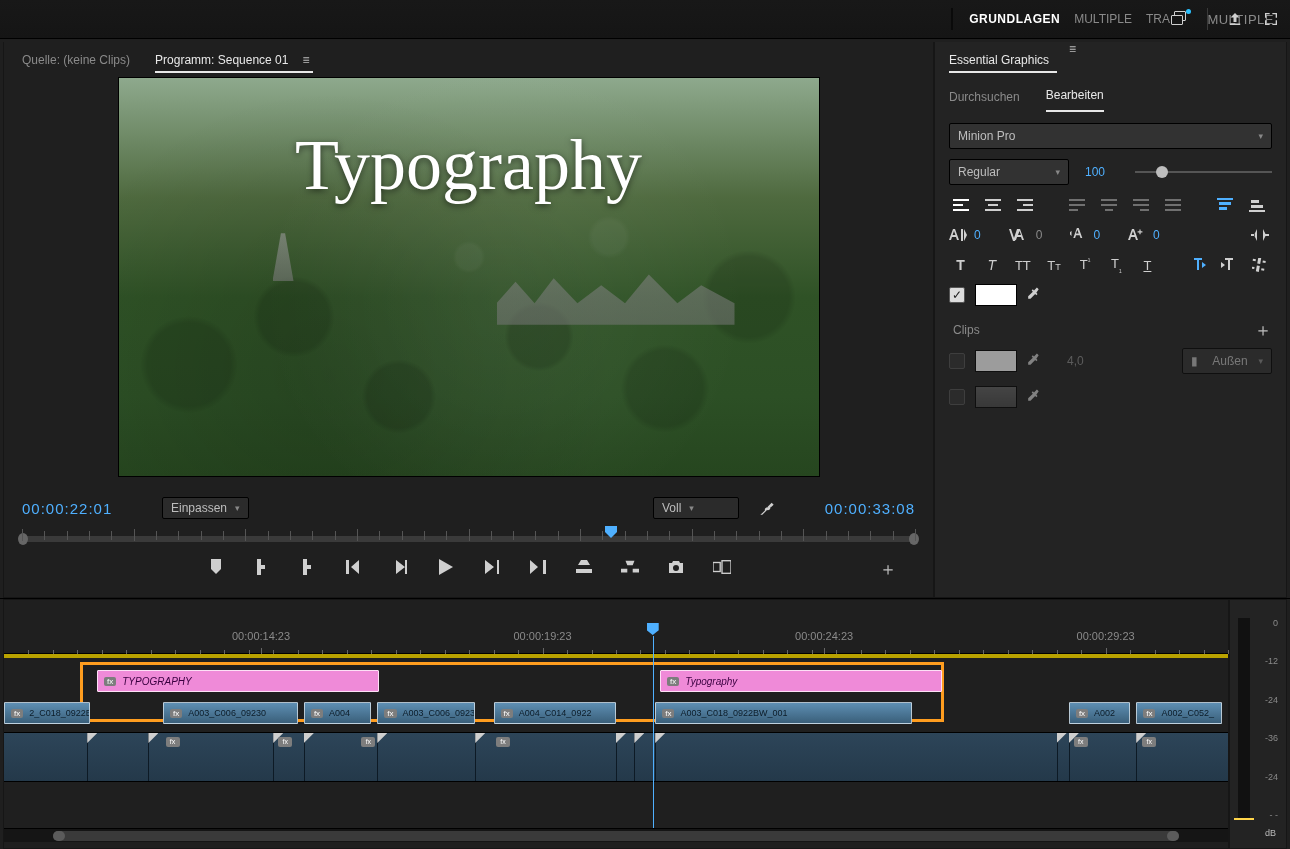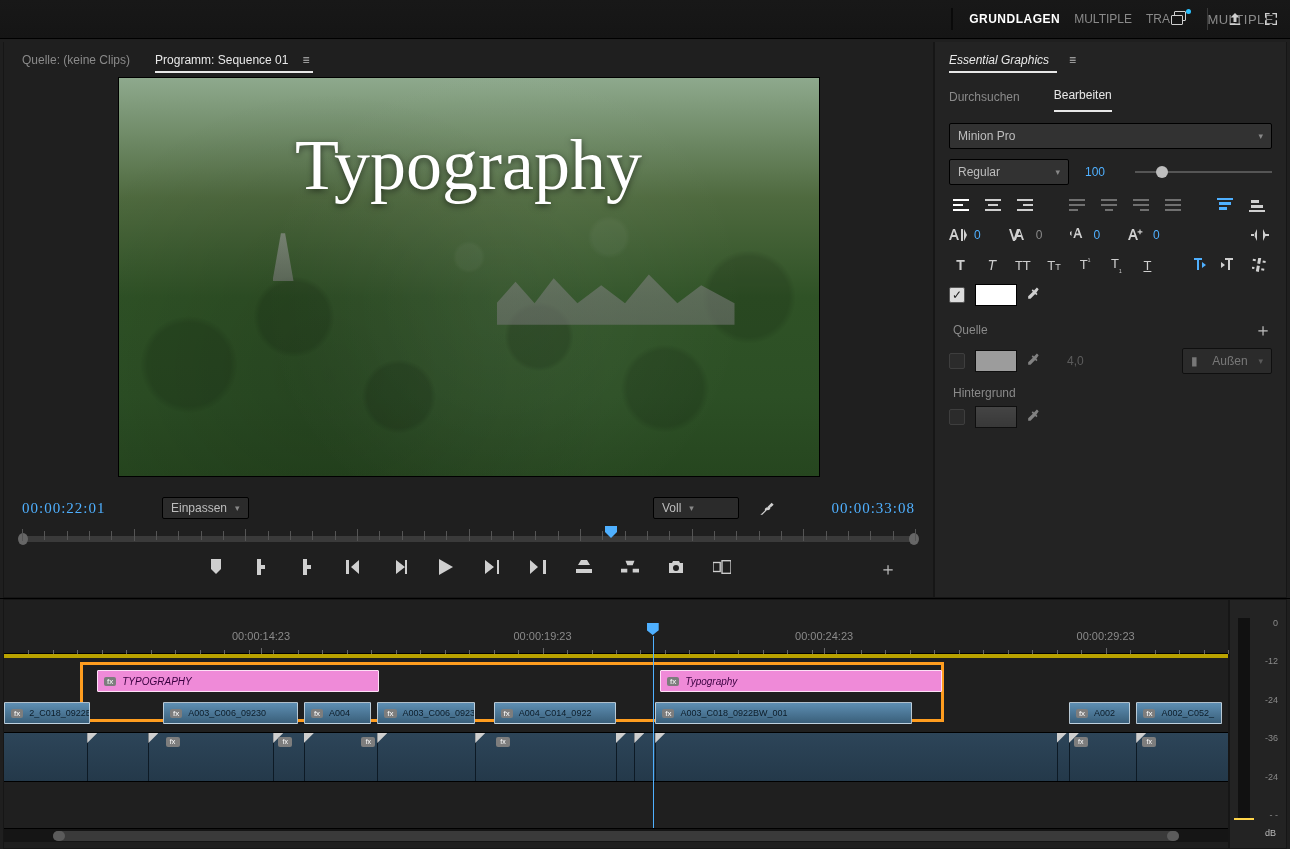--- a/index.html
+++ b/index.html
@@ -137,21 +137,21 @@
     position:absolute; top:46px; left:0; right:0; text-align:center;
     font-family:"Times New Roman", Georgia, serif;
     font-size:72px; color:#fff;
     text-shadow:0 2px 6px rgba(0,0,0,.55);
   }
 
   .viewer-footer{
     padding:6px 18px 10px;
   }
   .vf-row1{display:flex; align-items:center; gap:20px;}
-  .timecode{color:var(--timecode); font-family:Liberation Serif, serif; font-size:15px; letter-spacing:1px; width:120px;}
+  .timecode{color:var(--timecode); font-family:Liberation Sans, sans-serif; font-size:15px; letter-spacing:1px; width:120px;}
   .timecode.right{margin-left:auto;}
   .dd{
     background:var(--bg-2); border:1px solid #000; color:var(--text-1);
     height:22px; display:inline-flex; align-items:center; padding:0 8px; gap:8px;
     border-radius:2px; cursor:pointer;
   }
   .dd .caret{font-size:9px;color:#888;}
   .wrench{color:var(--text-1); cursor:pointer;}
   .scrub{
     position:relative; height:20px; margin-top:8px;
@@ -181,25 +181,25 @@
 
   
   .eg {
     width:353px;
     background:var(--bg-1);
     border:1px solid var(--panel-border);
     border-top:none;
     margin:3px 3px 0 0;
     display:flex; flex-direction:column;
   }
-  .eg-tabs{height:36px;display:flex;align-items:center;padding:0 14px;gap:14px;color:var(--text-1);font-style:italic;}
+  .eg-tabs{height:36px;display:flex;padding:0 14px;gap:14px;color:var(--text-1);}
   .eg-tabs .tab-active-wrap::after{right:-8px;}
   .eg-subtabs{height:34px;display:flex;align-items:flex-end;padding:0 14px;gap:26px;color:var(--text-2);}
   .eg-subtab{padding-bottom:8px;cursor:pointer;}
-  .eg-subtab.active{color:var(--text-0);border-bottom:2px solid var(--text-0);margin-left:8px;}
+  .eg-subtab.active{color:var(--text-0);border-bottom:2px solid var(--text-0);}
   .eg-body{padding:10px 14px;overflow:hidden;}
   .eg-sec-title{display:flex;align-items:center;color:var(--text-2);margin:26px 0 8px;}
   .eg-sec-title .wrench{margin-left:auto;}
   .eg-field{
     display:flex;align-items:center;height:28px;margin-bottom:8px;
   }
   .eg-select{
     background:var(--bg-3);border:1px solid #000;border-radius:2px;
     height:26px;display:flex;align-items:center;justify-content:space-between;
     padding:0 8px;color:var(--text-1);cursor:pointer;
@@ -683,42 +683,41 @@
         <span class="chk checked">✓</span>
         <span class="swatch"></span>
         <span class="eyedrop">
             <svg width="14" height="14" viewBox="0 0 24 24" fill="#cfcfcf">
               <path d="M20 4l-3-3-5 5-2-2-2 2 2 2-8 8v4h4l8-8 2 2 2-2-2-2z"></path>
             </svg>
           </span>
       </div>
 
       <div style="display:flex;align-items:center;color:var(--text-2);margin:4px 0 4px 4px">
-        <span>Quelle</span>
+        <span>Clips</span>
         <span class="sec-plus">＋</span>
       </div>
       <div class="appearance-row dim-row">
         <span class="chk"></span>
         <span class="swatch"></span>
         <span class="eyedrop">
             <svg width="14" height="14" viewBox="0 0 24 24" fill="#cfcfcf">
               <path d="M20 4l-3-3-5 5-2-2-2 2 2 2-8 8v4h4l8-8 2 2 2-2-2-2z"></path>
             </svg>
           </span>
         <span class="stroke-width">4,0</span>
         <span class="stroke-pos">
           <span class="eg-select">
             <span style="margin-right:4px">▮</span>
               <span>Außen</span>
               <span class="caret">▾</span>
           </span>
         </span>
       </div>
 
-      <div style="color:var(--text-2);margin:4px 0 4px 4px">Hintergrund</div>
       <div class="appearance-row dim-row">
         <span class="chk"></span>
         <span class="swatch bg"></span>
         <span class="eyedrop">
             <svg width="14" height="14" viewBox="0 0 24 24" fill="#cfcfcf">
               <path d="M20 4l-3-3-5 5-2-2-2 2 2 2-8 8v4h4l8-8 2 2 2-2-2-2z"></path>
             </svg>
           </span>
       </div>
     </div>

